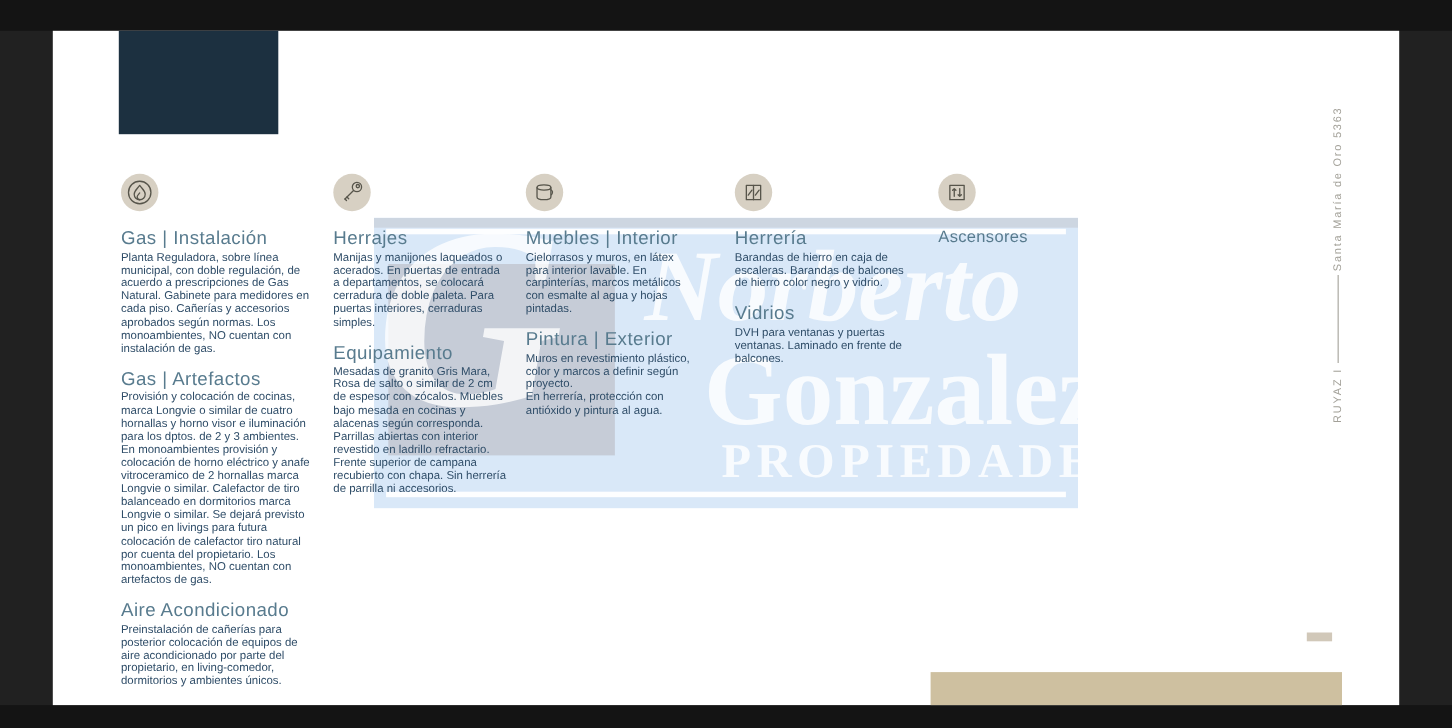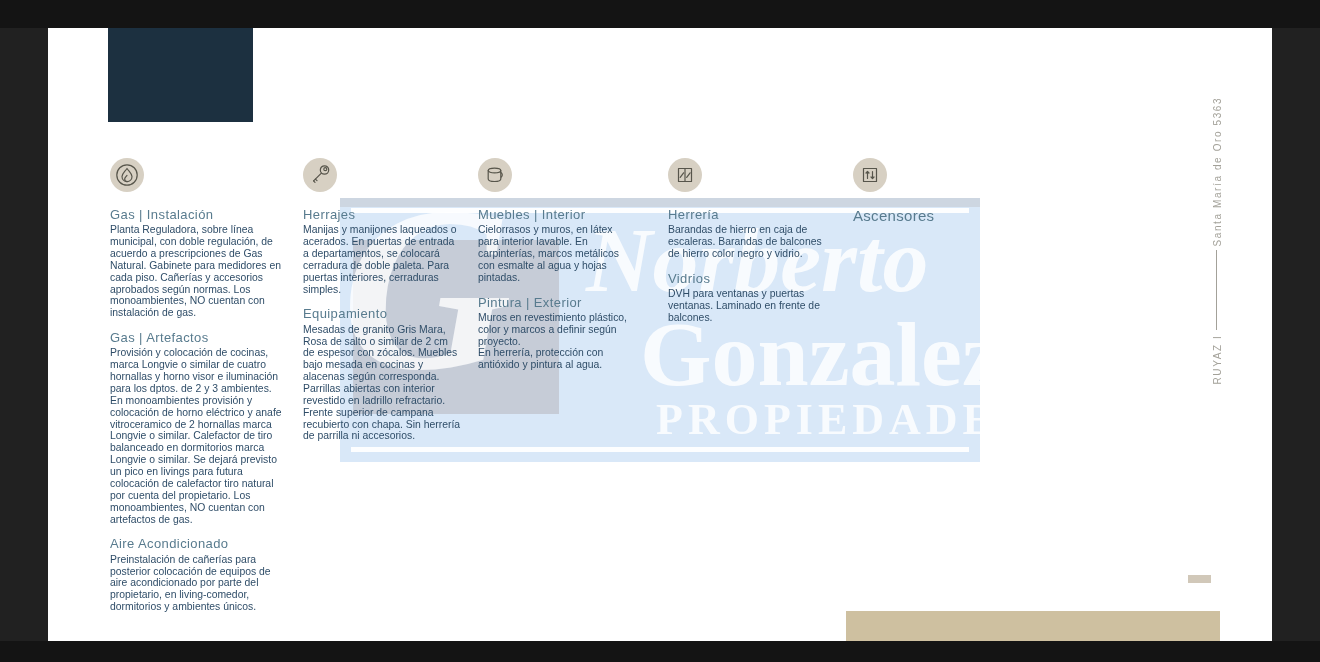--- a/index.html
+++ b/index.html
@@ -27,21 +27,21 @@
   .wm-l3{position:absolute;left:316px;top:200px;font-family:"Liberation Serif",serif;font-weight:bold;
          font-size:44px;line-height:1;letter-spacing:5px;color:rgba(255,255,255,0.82);white-space:nowrap;}
 
   
   .icon{position:absolute;top:130px;width:34px;height:34px;border-radius:50%;background:#d7d0c3;z-index:2;}
   .icon svg{position:absolute;left:0;top:0;}
 
   
   .col{position:absolute;top:180px;z-index:2;}
   .sec{margin:0 0 12px 0;}
-  .sec-title{font-size:13px;font-weight:400;letter-spacing:0.4px;color:#587b8e;margin:0 0 2px 0;line-height:1.1;}
+  .sec-title{font-size:17px;font-weight:400;letter-spacing:0.4px;color:#587b8e;margin:0 0 2px 0;line-height:1.1;}
   .sec-title.small{font-size:15px;letter-spacing:0.3px;}
   .sec-body{font-size:10.4px;line-height:1.14;color:#2f4d68;margin:0;white-space:pre-line;}
 
   
   .vtext{position:absolute;z-index:2;color:#a3a199;font-size:10px;letter-spacing:1.6px;text-align:center;
          transform:rotate(-90deg);white-space:nowrap;}
   .v-address{left:1104px;top:148px;width:130px;}
   .v-project{left:1139px;top:326px;width:60px;}
   .v-line{position:absolute;left:1168px;top:222px;width:1px;height:80px;background:#a3a199;z-index:2;}
 

